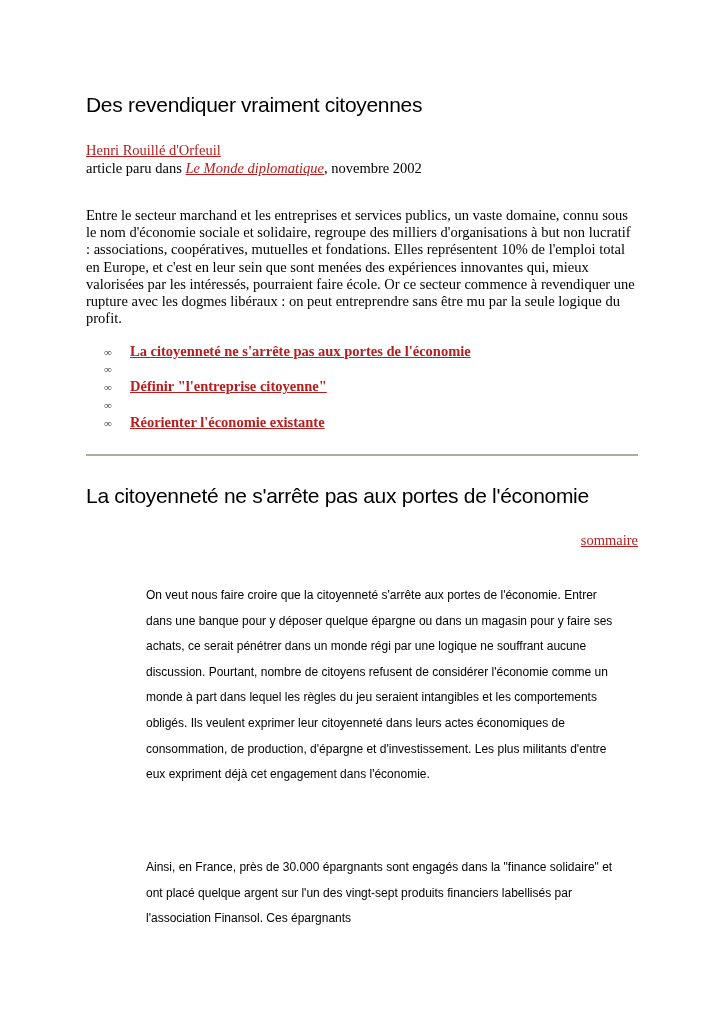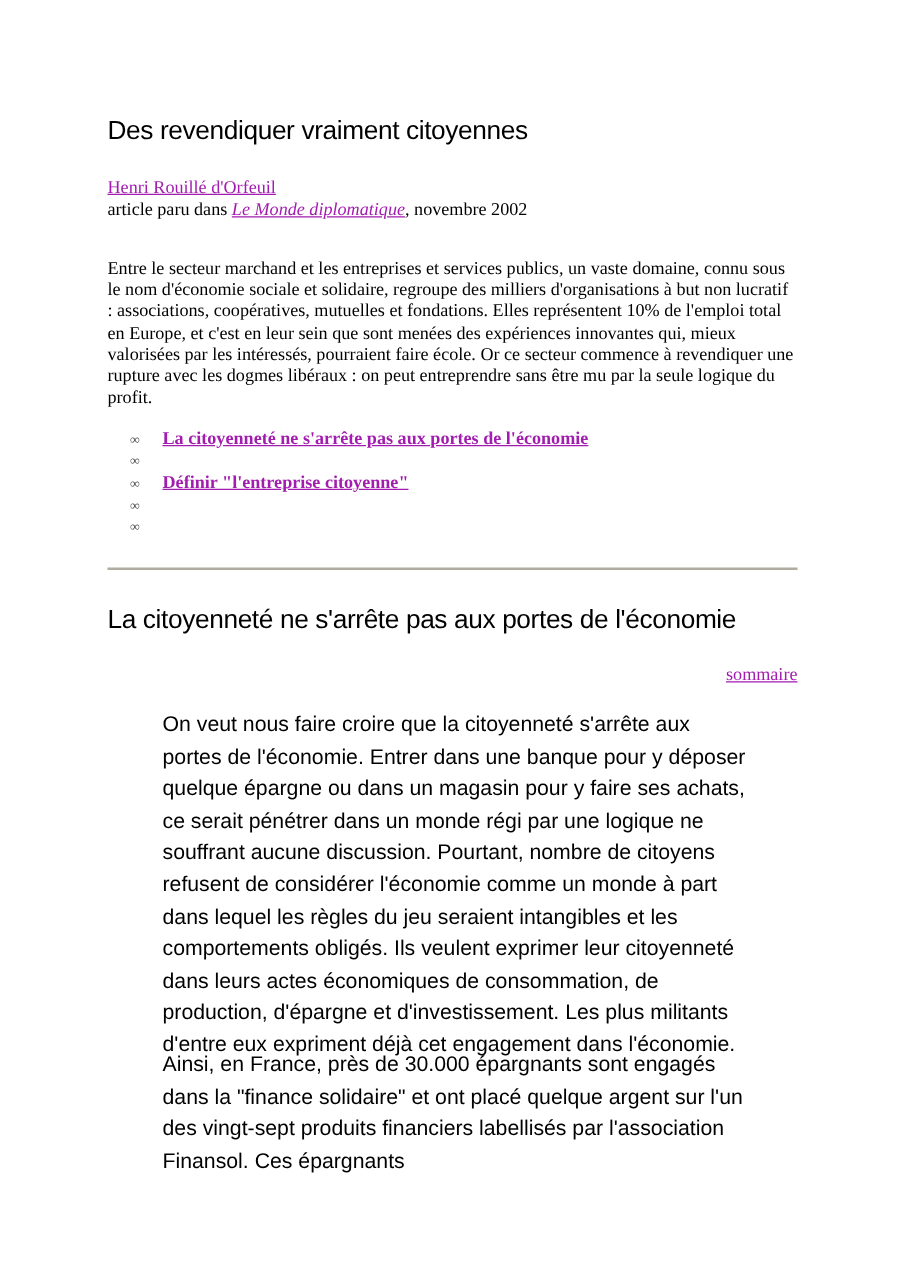--- a/index.html
+++ b/index.html
@@ -7,21 +7,21 @@
     .page { position: absolute; left: 86px; top: 0; width: 552px; }
     .title {
       position: absolute; left: 0; top: 93px; margin: 0;
       font-family: "Liberation Sans", sans-serif; font-weight: normal;
       font-size: 21px; letter-spacing: -0.3px; color: #000; white-space: nowrap;
     }
     .meta {
       position: absolute; left: 0; top: 141px;
       font-family: "Liberation Serif", serif; font-size: 14.5px; line-height: 18px;
     }
-    .meta a, .toc a, .sommaire a { color: #a21caf; text-decoration: underline; }
+    .meta a, .toc a, .sommaire a { color: #b91c1c; text-decoration: underline; }
     .meta .journal { font-style: italic; }
     .meta .perm { font-style: italic; }
     .intro {
       position: absolute; left: 0; top: 207px; width: 552px; margin: 0;
       font-family: "Liberation Serif", serif; font-size: 14.5px; line-height: 17.2px;
     }
     .toc {
       position: absolute; left: 18px; top: 343px; margin: 0; padding: 0; list-style: none;
       font-family: "Liberation Serif", serif; font-size: 14.5px; line-height: 17.2px; font-weight: bold;
     }
@@ -37,21 +37,21 @@
       position: absolute; left: 0; top: 484px; margin: 0;
       font-family: "Liberation Sans", sans-serif; font-weight: normal;
       font-size: 21px; letter-spacing: -0.3px; white-space: nowrap;
     }
     .sommaire {
       position: absolute; right: 0; top: 532px;
       font-family: "Liberation Serif", serif; font-size: 14.5px;
     }
     .body-text {
       position: absolute; left: 44px; width: 470px;
-      font-family: "Liberation Sans", sans-serif; font-size: 17px; line-height: 25.6px; margin: 0;
+      font-family: "Liberation Sans", sans-serif; font-size: 12px; line-height: 25.6px; margin: 16px;
     }
     .p1 { top: 567px; }
     .p2 { top: 839px; }
   </style>
 </head>
 <body>
 
 <div class="page">
 
   <h1 class="title">Des revendiquer vraiment citoyennes</h1>
@@ -73,20 +73,21 @@
     </li>
     <li>
       <span class="bullet">∞</span>
       <a href="#">Définir "l'entreprise citoyenne"</a>
     </li>
     <li>
       <span class="bullet">∞</span>
     </li>
     <li>
       <span class="bullet">∞</span>
+      <a href="#">Réorienter l'économie existante</a>
     </li>
   </ul>
 
   <hr class="rule">
 
   <h2 class="h2">La citoyenneté ne s'arrête pas aux portes de l'économie</h2>
 
   <div class="sommaire">
     <a href="#">sommaire</a>
   </div>

